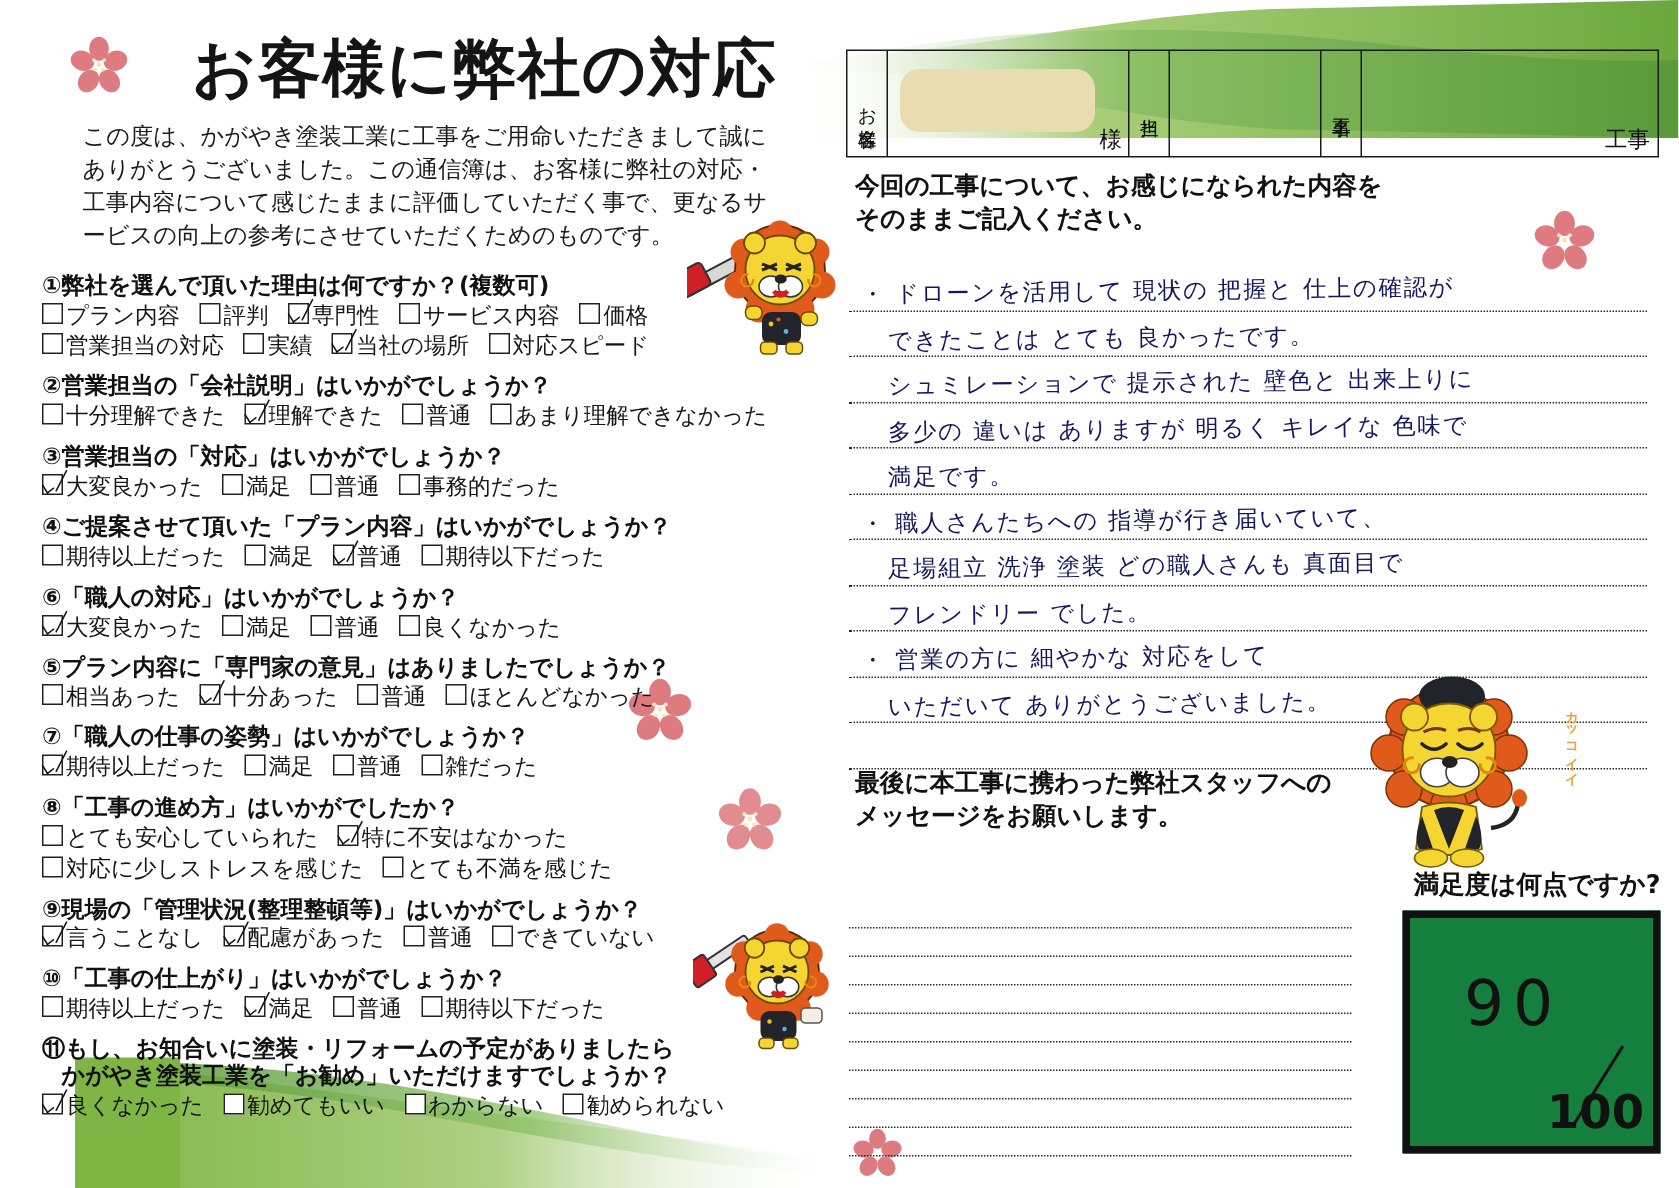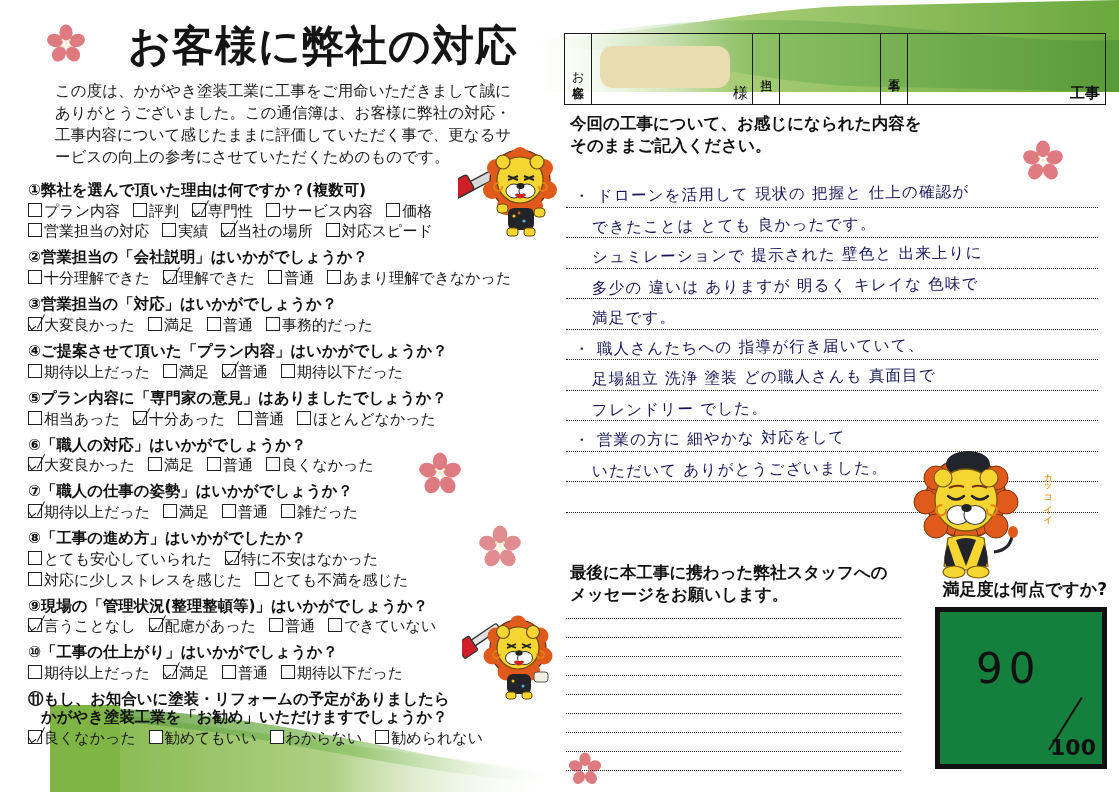--- a/index.html
+++ b/index.html
@@ -81,21 +81,21 @@
   .hc-cust{flex:0 0 160px;position:relative;}
   .redact{
     position:absolute;left:8px;top:12px;width:130px;height:42px;
     background:#e8dcb0;border-radius:13px;
   }
   .sama{
     position:absolute;right:4px;bottom:1px;font-size:15px;color:#111;
     font-family:"DejaVu Sans","Liberation Sans",sans-serif;
   }
   .hc-tan{flex:0 0 100px;}
-  .hc-kname{flex:1 1 auto;position:relative;font-weight:bold;}
+  .hc-kname{flex:1 1 auto;position:relative;}
   .koji{
     position:absolute;right:5px;bottom:1px;font-size:15px;color:#111;
     font-family:"DejaVu Sans","Liberation Sans",sans-serif;
   }
   .instr{
     position:absolute;left:14px;top:113px;width:450px;
     font-size:16.5px;font-weight:700;line-height:1.32;color:#111;
     font-family:"DejaVu Sans","Liberation Sans",sans-serif;
   }
   .lines{position:absolute;left:10px;width:532px;}
@@ -104,21 +104,21 @@
   }
   .hw{
     position:absolute;left:0;width:540px;
     font-family:"DejaVu Sans","Liberation Sans",sans-serif;
     font-size:15.5px;color:#16165a;
     letter-spacing:1.2px;
     transform:rotate(-0.7deg);
     white-space:nowrap;
   }
   .instr2{
-    position:absolute;left:14px;top:562px;width:400px;
+    position:absolute;left:14px;top:511px;width:400px;
     font-size:16.5px;font-weight:700;line-height:1.34;color:#111;
     font-family:"DejaVu Sans","Liberation Sans",sans-serif;
   }
   .score-q{
     position:absolute;right:12px;top:578px;
     font-size:17px;font-weight:700;color:#111;white-space:nowrap;
     font-family:"DejaVu Sans","Liberation Sans",sans-serif;
   }
   .score-box{
     position:absolute;right:12px;top:607px;width:162px;height:152px;
@@ -127,21 +127,21 @@
   .score-val{
     position:absolute;left:36px;top:32px;font-size:42px;color:#111;
     font-family:"DejaVu Sans","Liberation Sans",sans-serif;
     letter-spacing:6px;
   }
   .score-slash{
     position:absolute;right:52px;bottom:14px;width:2px;height:62px;
     background:#111;transform:rotate(32deg);transform-origin:bottom;
   }
   .score-max{
-    position:absolute;right:6px;bottom:4px;font-size:22px;font-weight:700;
+    position:absolute;right:6px;bottom:4px;font-size:31px;font-weight:700;
     color:#111;font-family:"DejaVu Sans","Liberation Sans",sans-serif;
   }
   .mascot{position:absolute;pointer-events:none;}
   .kakkoii{
     position:absolute;font-size:9px;color:#e8a33a;font-weight:700;
     writing-mode:vertical-rl;letter-spacing:0px;
   }
 </style>
 </head>
 <body>
@@ -298,29 +298,29 @@
             <div class="optrow"><span class="opt checked"><span class="bx"></span><span>大変良かった</span></span><span class="opt"><span class="bx"></span><span>満足</span></span><span class="opt"><span class="bx"></span><span>普通</span></span><span class="opt"><span class="bx"></span><span>事務的だった</span></span></div>
           </div>
         </div>
         <div class="q">
           <div class="qtitle"><span>④</span><span>ご提案させて頂いた「プラン内容」はいかがでしょうか？</span></div>
           <div class="opts">
             <div class="optrow"><span class="opt"><span class="bx"></span><span>期待以上だった</span></span><span class="opt"><span class="bx"></span><span>満足</span></span><span class="opt checked"><span class="bx"></span><span>普通</span></span><span class="opt"><span class="bx"></span><span>期待以下だった</span></span></div>
           </div>
         </div>
         <div class="q">
+          <div class="qtitle"><span>⑥</span><span>「職人の対応」はいかがでしょうか？</span></div>
+          <div class="opts">
+            <div class="optrow"><span class="opt checked"><span class="bx"></span><span>大変良かった</span></span><span class="opt"><span class="bx"></span><span>満足</span></span><span class="opt"><span class="bx"></span><span>普通</span></span><span class="opt"><span class="bx"></span><span>良くなかった</span></span></div>
+          </div>
+        </div>
+        <div class="q">
           <div class="qtitle"><span>⑤</span><span>プラン内容に「専門家の意見」はありましたでしょうか？</span></div>
           <div class="opts">
             <div class="optrow"><span class="opt"><span class="bx"></span><span>相当あった</span></span><span class="opt checked"><span class="bx"></span><span>十分あった</span></span><span class="opt"><span class="bx"></span><span>普通</span></span><span class="opt"><span class="bx"></span><span>ほとんどなかった</span></span></div>
-          </div>
-        </div>
-        <div class="q">
-          <div class="qtitle"><span>⑥</span><span>「職人の対応」はいかがでしょうか？</span></div>
-          <div class="opts">
-            <div class="optrow"><span class="opt checked"><span class="bx"></span><span>大変良かった</span></span><span class="opt"><span class="bx"></span><span>満足</span></span><span class="opt"><span class="bx"></span><span>普通</span></span><span class="opt"><span class="bx"></span><span>良くなかった</span></span></div>
           </div>
         </div>
         <div class="q">
           <div class="qtitle"><span>⑦</span><span>「職人の仕事の姿勢」はいかがでしょうか？</span></div>
           <div class="opts">
             <div class="optrow"><span class="opt checked"><span class="bx"></span><span>期待以上だった</span></span><span class="opt"><span class="bx"></span><span>満足</span></span><span class="opt"><span class="bx"></span><span>普通</span></span><span class="opt"><span class="bx"></span><span>雑だった</span></span></div>
           </div>
         </div>
         <div class="q">
           <div class="qtitle"><span>⑧</span><span>「工事の進め方」はいかがでしたか？</span></div>

